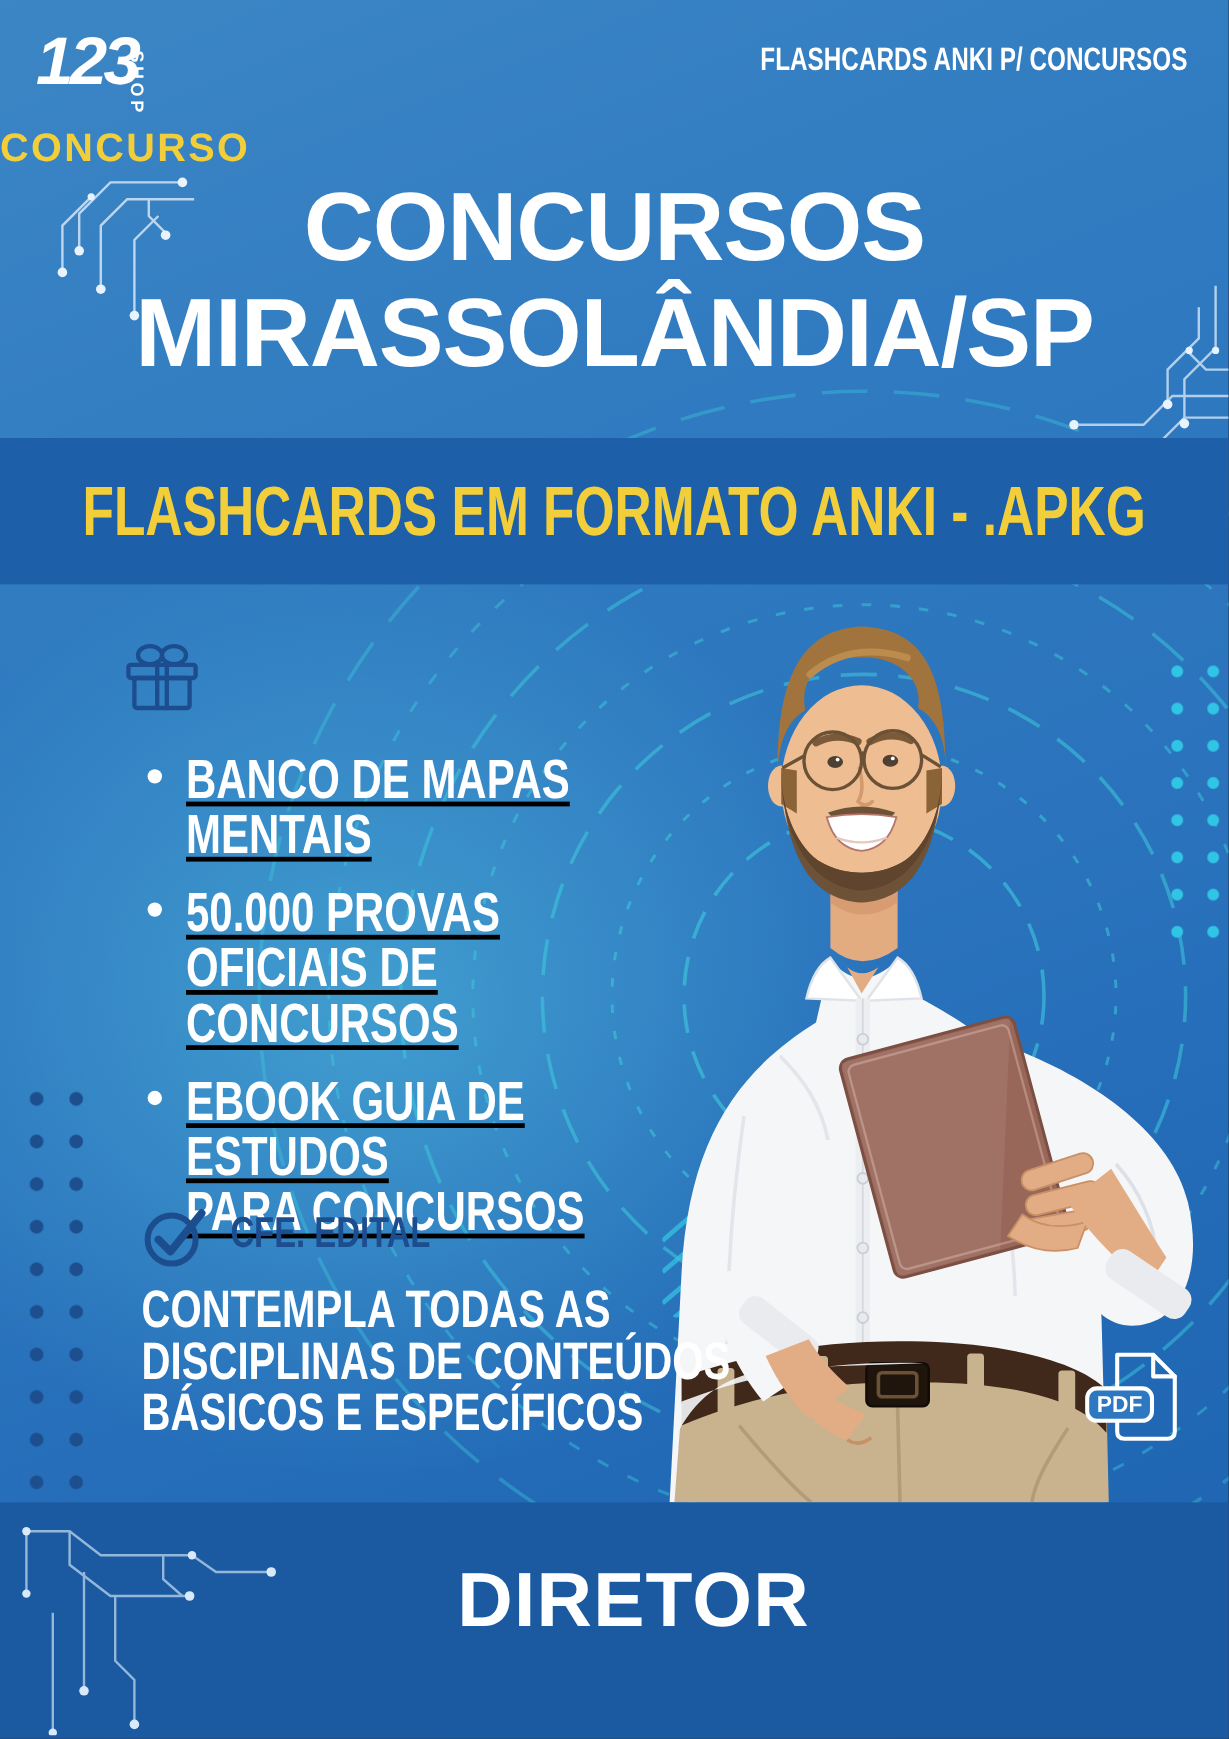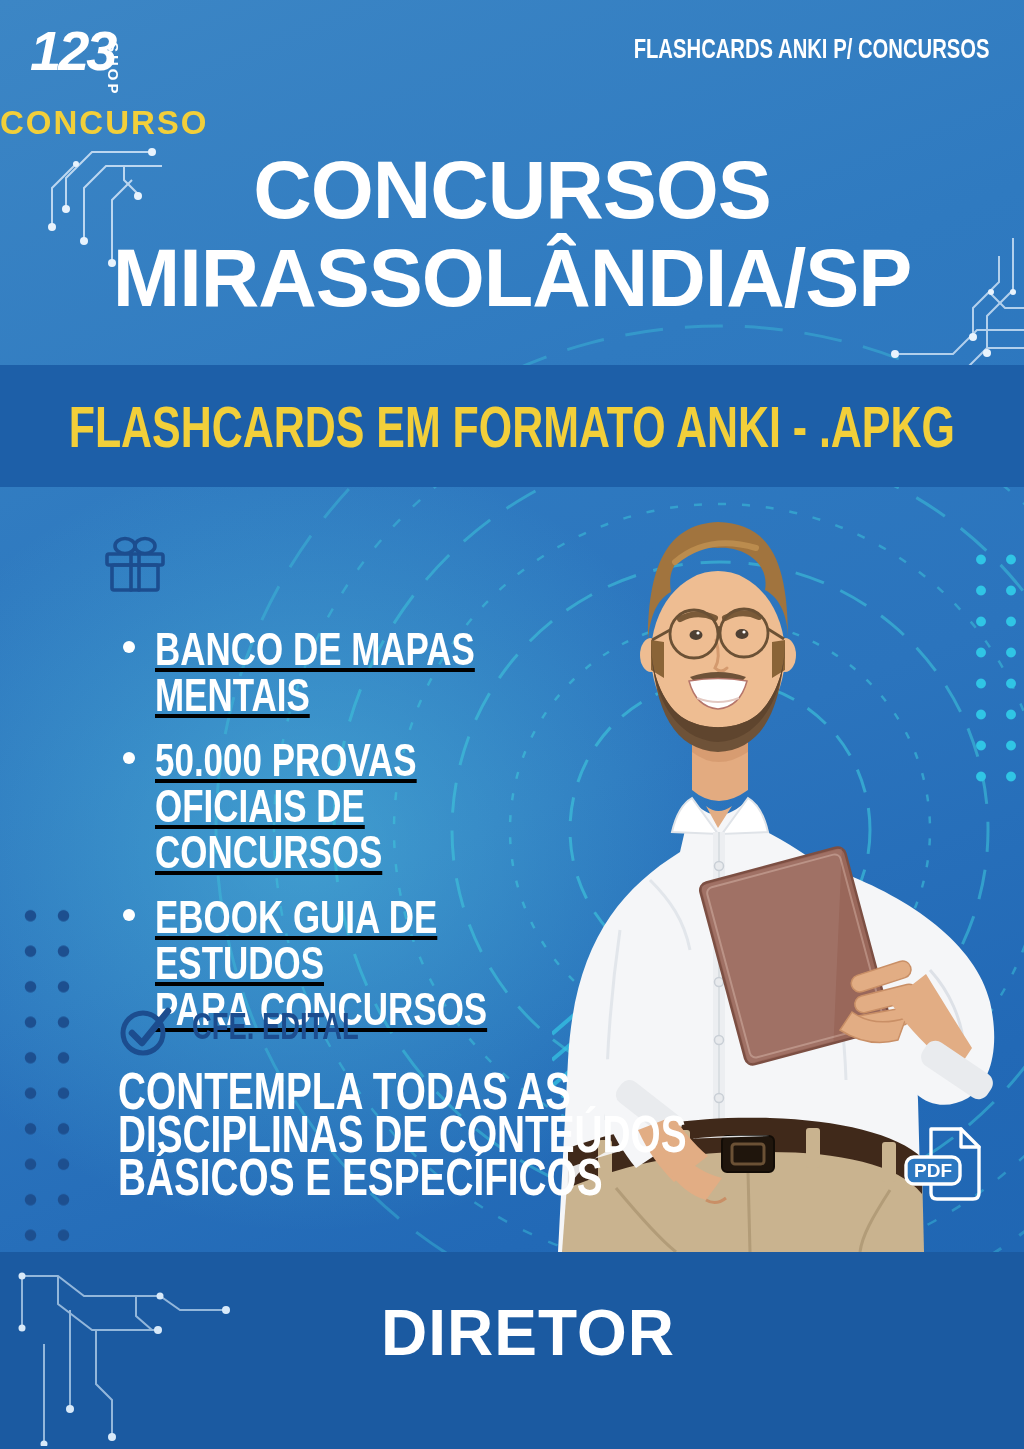--- a/index.html
+++ b/index.html
@@ -35,21 +35,21 @@
 
   
   .gift-icon{left:103px;top:535px;}
   .gifts-heading{left:182px;top:542px;font-size:56px;font-weight:800;color:#1c4d8f;white-space:nowrap;}
   .gift-list{left:103px;top:614px;margin:12px;padding:0;list-style:none;width:520px;text-decoration:underline;}
   .gift-list li{display:flex;margin-bottom:19px;}
   .bullet-dot{width:12px;height:12px;border-radius:50%;background:#fff;margin:15px 20px 0 8px;flex:0 0 auto;}
   .gift-item-text{font-size:46px;line-height:46px;font-weight:800;color:#fff;}
   .check-icon{left:116px;top:1000px;}
   .edital-heading{left:192px;top:1006px;font-size:36px;font-weight:800;color:#1c4d8f;white-space:nowrap;}
-  .edital-desc{left:118px;top:1070px;font-size:51px;line-height:43px;font-weight:800;color:#fff;}
+  .edital-desc{left:118px;top:1070px;font-size:44px;line-height:43px;font-weight:800;color:#fff;}
 
   
   .circles-svg{left:0;top:0;}
   .dots-left{left:14px;top:898px;width:66px;height:350px;
     background:radial-gradient(circle,#1d4f8f 5.2px,rgba(0,0,0,0) 6.2px);background-size:33px 35.5px;}
   .dots-right{left:966px;top:544px;width:58px;height:244px;
     background:radial-gradient(circle,#30c5e5 4.4px,rgba(0,0,0,0) 5.4px);background-size:30px 31px;}
   .pdf-icon{left:901px;top:1121px;}
   svg{display:block;}
 </style>

